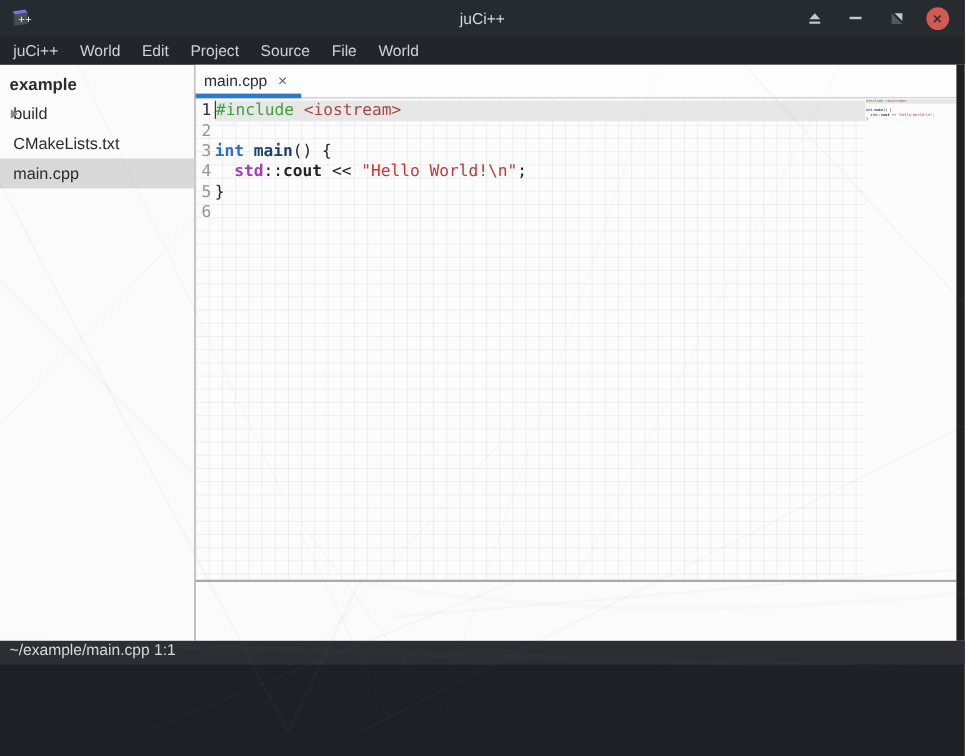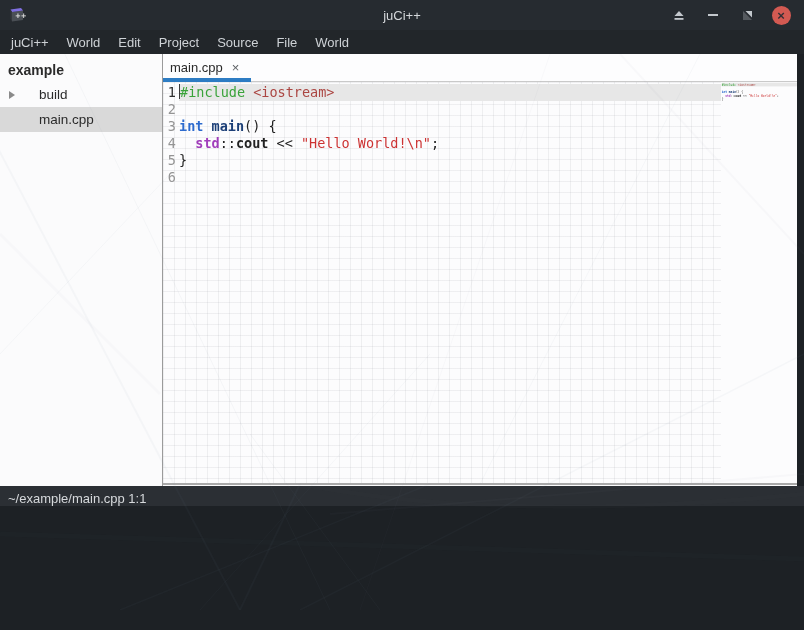--- a/index.html
+++ b/index.html
@@ -13,27 +13,27 @@
   .win-controls { margin-left: auto; display: flex; align-items: center; gap: 10px; padding-right: 11px; position: relative; }
   .wc-btn { width: 24px; height: 24px; display: flex; align-items: center; justify-content: center; cursor: default; }
   .min-glyph { width: 10px; height: 2px; background: #c3c8cd; }
   .close-circle { width: 19px; height: 19px; border-radius: 50%; background: #d35a52; color: #343036; font-size: 13px; font-weight: bold; display: flex; align-items: center; justify-content: center; line-height: 1; }
 
   
   .menubar { height: 24px; background: #22262a; display: flex; align-items: center; padding-left: 2px; }
   .menu-item { color: #ced2d6; font-size: 13px; padding: 3px 9px; }
 
   
-  .content { height: 432px; display: flex; position: relative; background: #fbfbfc; }
+  .content { height: 480px; display: flex; position: relative; background: #fbfbfc; }
   .texture { position: absolute; inset: 0; pointer-events: none; z-index: 5; }
 
   .sidebar { width: 163px; border-right: 1px solid #9b9b9b; position: relative; z-index: 2; font-size: 13.5px; color: #2b2b2b; padding-top: 3px; }
   .tree-row { height: 25px; display: flex; align-items: center; padding-left: 8px; }
   .tree-row.root { font-weight: bold; font-size: 14px; }
-  .tree-row.child { padding-left: 39px; }
+  .tree-row.child { padding-left: 11px; }
   .tree-row.selected { background: #d9d9d9; }
   .expander { position: absolute; left: 9px; width: 0; height: 0; border-left: 6px solid #8a8a8a; border-top: 4px solid transparent; border-bottom: 4px solid transparent; }
   .tree-row.has-exp { position: relative; }
 
   .main-col { flex: 1; display: flex; flex-direction: column; position: relative; z-index: 2; }
 
   
   .tabbar { height: 28px; background: rgba(253,253,254,0.92); border-bottom: 1px solid #c9c9c9; display: flex; align-items: stretch; }
   .tab { display: flex; align-items: center; gap: 9px; padding: 0 12px 0 7px; position: relative; font-size: 13px; color: #2b2b2b; }
   .tab .tab-close { color: #5d6165; font-size: 13px; }
@@ -60,21 +60,21 @@
 
   .minimap { width: 76px; flex: none; background: rgba(252,252,253,0.85); overflow: hidden; position: relative; }
   .minimap-inner { transform: scale(0.22); transform-origin: 0 0; width: 345px; font-family: "DejaVu Sans Mono", monospace; font-size: 13.5px; line-height: 17px; padding-top: 3px; }
 
   .h-splitter { height: 2px; background: #a9a9a9; }
   .output-panel { flex: 1; background: transparent; }
 
   .right-strip { width: 7px; background: #1d2125; position: relative; z-index: 3; }
 
   
-  .statusbar { height: 20px; background: #2b2f34; display: flex; align-items: flex-end; padding-left: 8px; }
+  .statusbar { height: 20px; background: #2b2f34; display: flex; align-items: flex-start; padding-left: 8px; }
   .status-text { color: #d6d9dc; font-size: 13px; }
 </style>
 </head>
 <body>
 
 <div class="titlebar">
   <svg class="app-icon" viewBox="0 0 20 20">
     <path d="M4 7 L15 5.5 L15 15 L4 16.5 Z" fill="#4a4f55"></path>
     <path d="M4 7 L15 5.5 L13 3 L2.5 4.5 Z" fill="#7f6fe0"></path>
     <path d="M4 7 L2.5 4.5 L2.5 14 L4 16.5 Z" fill="#34383d"></path>
@@ -134,20 +134,23 @@
       <path d="M240 556 L300 430" stroke-width="2" opacity="0.05"></path>
     </g>
   </svg>
 
   <div class="sidebar" id="sidebar">
       <div class="tree-row root">example</div>
       <div class="tree-row child has-exp">
         <span class="expander"></span>
         <span>build</span>
       </div>
+      <div class="tree-row child">
+        <span>CMakeLists.txt</span>
+      </div>
       <div class="tree-row child selected">
         <span>main.cpp</span>
       </div>
     </div>
 
   <div class="main-col">
     <div class="tabbar" id="tabbar">
         <div class="tab active">
           <span>main.cpp</span>
           <span class="tab-close">×</span>

